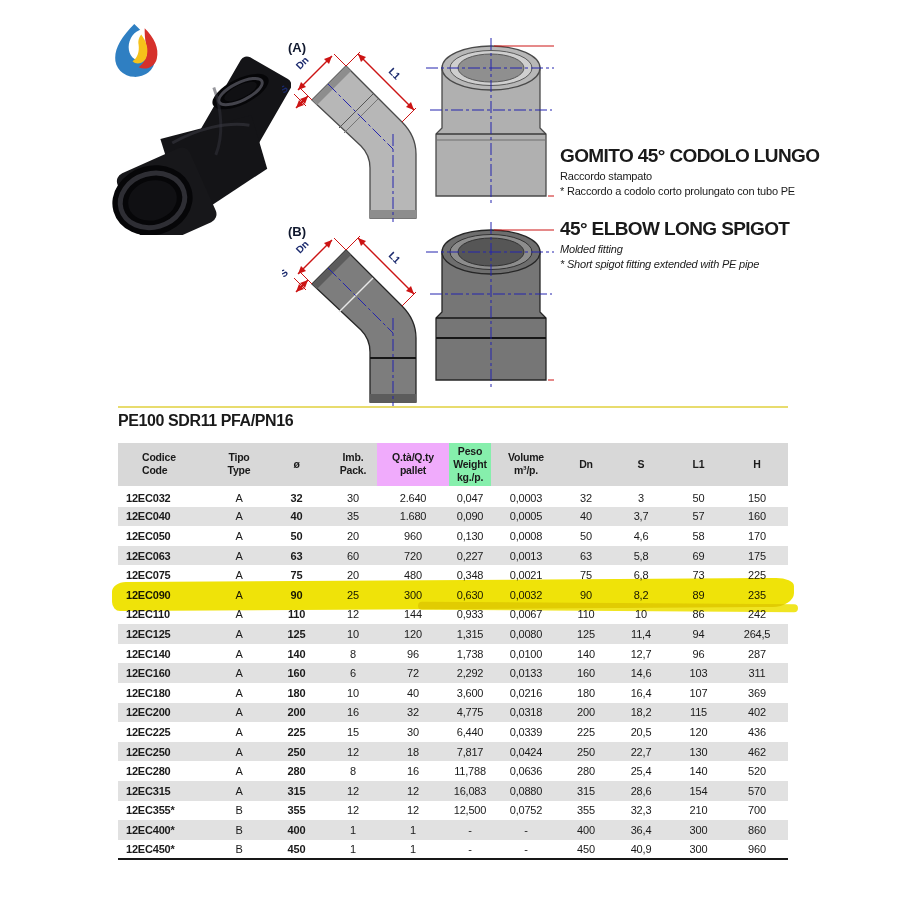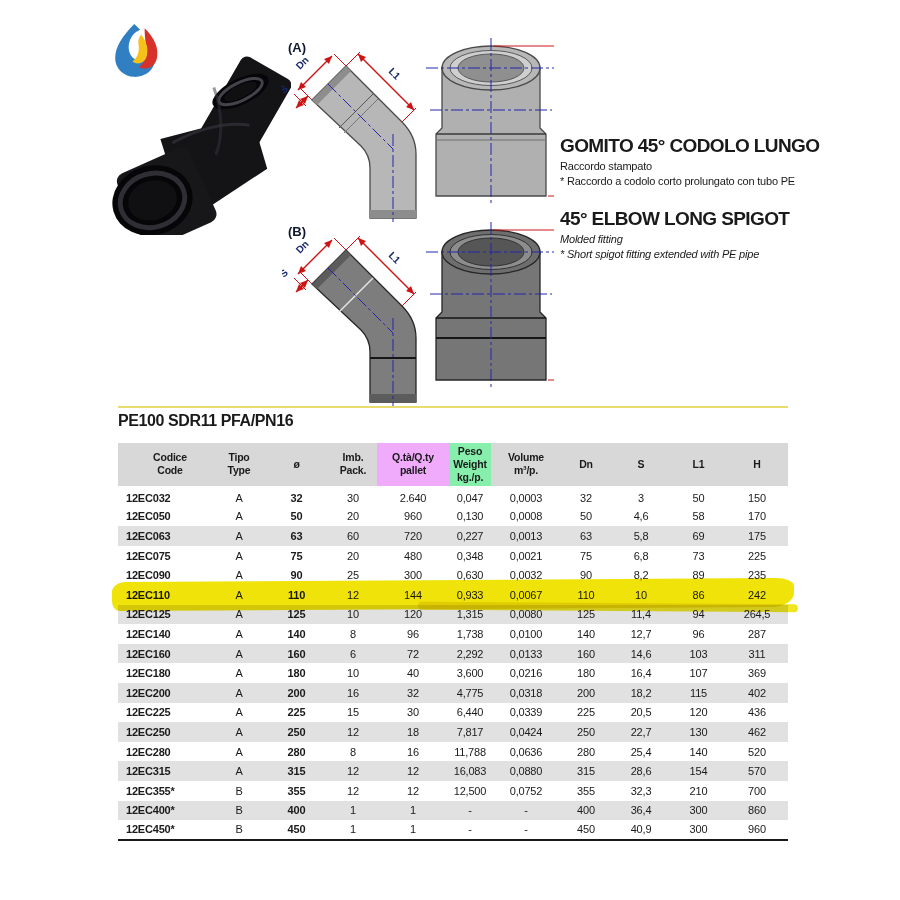--- a/index.html
+++ b/index.html
@@ -6,36 +6,36 @@
   html,body { background:#fff; }
   body { font-family:"Liberation Sans", sans-serif; color:#1a1a1a; }
   .page { position:relative; width:900px; height:900px; background:#fff; overflow:hidden; }
 
   
   .logo { position:absolute; left:110px; top:20px; width:52px; height:60px; }
   .photo { position:absolute; left:103px; top:52px; width:188px; height:183px; }
   .drawing-a { position:absolute; left:282px; top:34px; width:272px; height:188px; }
   .drawing-b { position:absolute; left:282px; top:218px; width:272px; height:188px; }
 
-  .titles { position:absolute; left:560px; top:136px; width:260px; letter-spacing:-0.2px; }
+  .titles { position:absolute; left:560px; top:146px; width:260px; letter-spacing:-0.2px; }
   .titles .big { font-size:19px; font-weight:bold; letter-spacing:-0.6px; line-height:1.1; }
   .titles .small { font-size:11px; margin-top:3px; }
   .titles .gap { height:22px; }
   .titles .en-italic { font-style:italic; }
 
   
   .divider { position:absolute; left:118px; top:406px; width:670px; height:2px; }
   .section-title { position:absolute; left:118px; top:412px; font-size:16px; font-weight:bold; letter-spacing:-0.4px; }
 
   
   .table-wrap { position:absolute; left:118px; top:443px; width:670px; }
   table { border-collapse:collapse; width:670px; table-layout:fixed; }
   thead th { height:44px; font-size:10.5px; font-weight:bold; line-height:1.25;
              vertical-align:middle; text-align:center; white-space:pre-line; letter-spacing:-0.2px; }
-  thead th.c0 { text-align:center; padding-left:8px; }
+  thead th.c0 { text-align:left; padding-left:24px; }
   thead tr { border-bottom:3px solid #fff; }
   tbody td { height:19.6px; font-size:11px; text-align:center; letter-spacing:-0.2px; }
   tbody td.c0 { text-align:left; padding-left:8px; font-weight:bold;margin-top:44px; }
   tbody td.c2 { font-weight:bold; }
   tbody tr.stripe td { background:#e1e1e1; }
   tbody tr.hl td { background:#ffffff; }
   table { border-bottom:2px solid #181818; }
 
   
   .marker { position:absolute; pointer-events:none; mix-blend-mode:multiply; z-index:6;
@@ -238,20 +238,33 @@
             <td class="c2">32</td>
             <td class="c3">30</td>
             <td class="c4">2.640</td>
             <td class="c5">0,047</td>
             <td class="c6">0,0003</td>
             <td class="c7">32</td>
             <td class="c8">3</td>
             <td class="c9">50</td>
             <td class="c10">150</td>
           </tr>
+          <tr class="stripe">
+            <td class="c0">12EC040</td>
+            <td class="c1">A</td>
+            <td class="c2">40</td>
+            <td class="c3">35</td>
+            <td class="c4">1.680</td>
+            <td class="c5">0,090</td>
+            <td class="c6">0,0005</td>
+            <td class="c7">40</td>
+            <td class="c8">3,7</td>
+            <td class="c9">57</td>
+            <td class="c10">160</td>
+          </tr>
           <tr>
             <td class="c0">12EC050</td>
             <td class="c1">A</td>
             <td class="c2">50</td>
             <td class="c3">20</td>
             <td class="c4">960</td>
             <td class="c5">0,130</td>
             <td class="c6">0,0008</td>
             <td class="c7">50</td>
             <td class="c8">4,6</td>

